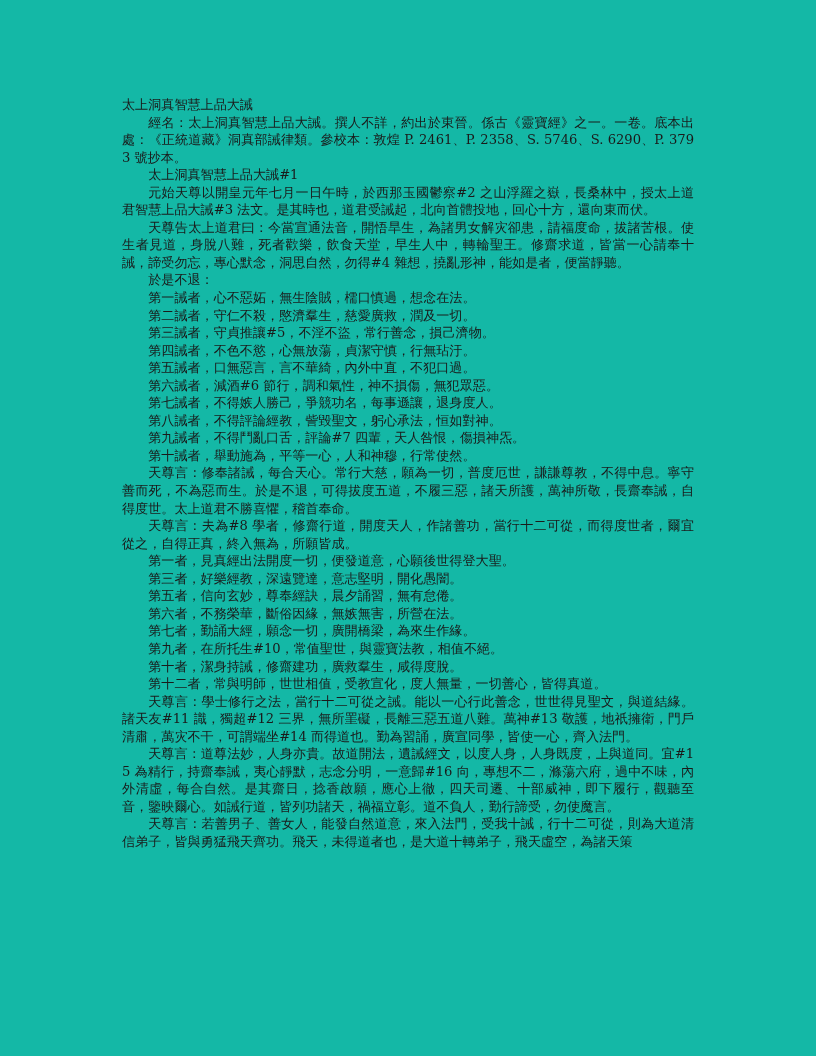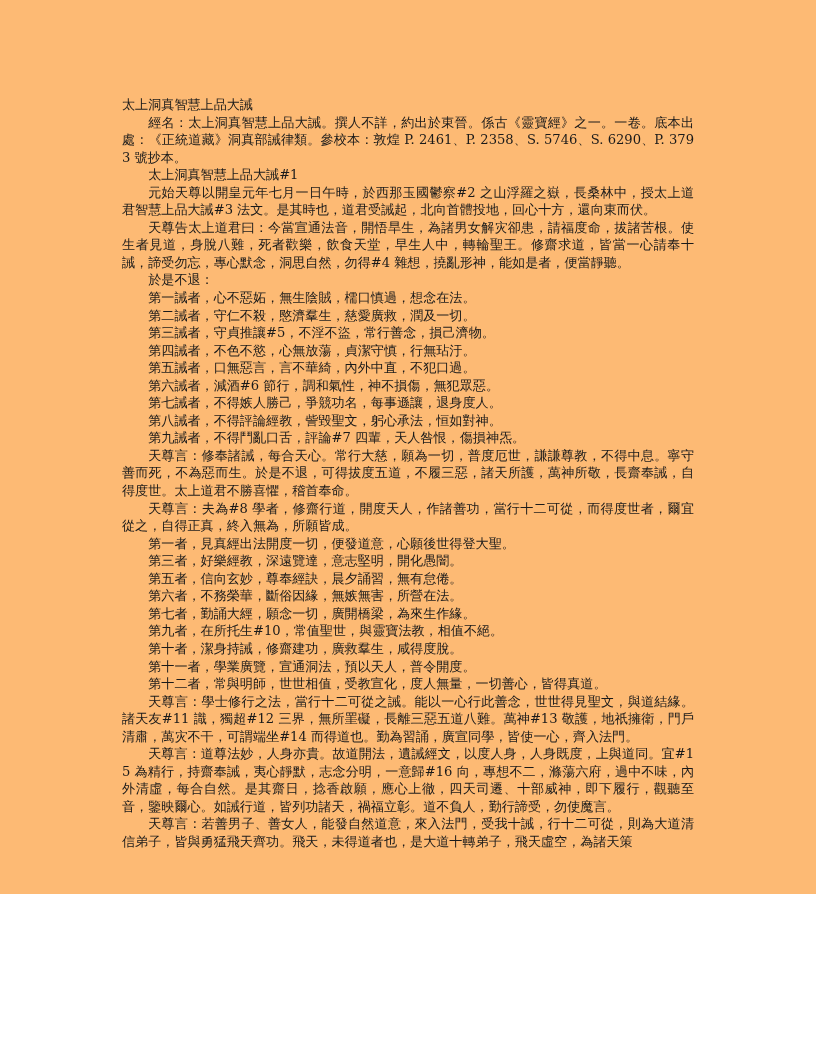--- a/index.html
+++ b/index.html
@@ -11,24 +11,24 @@
   body {
     width: 816px;
     height: 1056px;
     font-family: "DejaVu Serif", "Liberation Serif", serif;
     color: #1a1a1a;
     overflow: hidden;
   }
   .page {
     position: relative;
     width: 816px;
-    height: 894px;
+    height: 1056px;
     box-sizing: border-box;
     padding: 96px 122px 60px 122px;
-    background: #fdba74;
+    background: #14b8a6;
   }
   .doc-body {
     width: 572px;
     font-size: 13.1px;
     line-height: 17.55px;
     text-align: justify;
     text-justify: inter-character;
     letter-spacing: 0;
     word-break: break-all;
   }
@@ -56,28 +56,28 @@
     <p class="para">於是不退：</p>
     <p class="para">第一誡者，心不惡妬，無生陰賊，檽口慎過，想念在法。</p>
     <p class="para">第二誡者，守仁不殺，愍濟羣生，慈愛廣救，潤及一切。</p>
     <p class="para">第三誡者，守貞推讓#5，不淫不盜，常行善念，損己濟物。</p>
     <p class="para">第四誡者，不色不慾，心無放蕩，貞潔守慎，行無玷汙。</p>
     <p class="para">第五誡者，口無惡言，言不華綺，內外中直，不犯口過。</p>
     <p class="para">第六誡者，減酒#6 節行，調和氣性，神不損傷，無犯眾惡。</p>
     <p class="para">第七誡者，不得嫉人勝己，爭競功名，每事遜讓，退身度人。</p>
     <p class="para">第八誡者，不得評論經教，訾毀聖文，躬心承法，恒如對神。</p>
     <p class="para">第九誡者，不得鬥亂口舌，評論#7 四輩，天人咎恨，傷損神炁。</p>
+    <p class="para">第十誡者，舉動施為，平等一心，人和神穆，行常使然。</p>
     <p class="para">天尊言：修奉諸誡，每合天心。常行大慈，願為一切，普度厄世，謙謙尊教，不得中息。寧守善而死，不為惡而生。於是不退，可得拔度五道，不履三惡，諸天所護，萬神所敬，長齋奉誡，自得度世。太上道君不勝喜懼，稽首奉命。</p>
     <p class="para">天尊言：夫為#8 學者，修齋行道，開度天人，作諸善功，當行十二可從，而得度世者，爾宜從之，自得正真，終入無為，所願皆成。</p>
     <p class="para">第一者，見真經出法開度一切，便發道意，心願後世得登大聖。</p>
     <p class="para">第三者，好樂經教，深遠覽達，意志堅明，開化愚闇。</p>
     <p class="para">第五者，信向玄妙，尊奉經訣，晨夕誦習，無有怠倦。</p>
     <p class="para">第六者，不務榮華，斷俗因緣，無嫉無害，所營在法。</p>
     <p class="para">第七者，勤誦大經，願念一切，廣開橋梁，為來生作緣。</p>
     <p class="para">第九者，在所托生#10，常值聖世，與靈寶法教，相值不絕。</p>
     <p class="para">第十者，潔身持誡，修齋建功，廣救羣生，咸得度脫。</p>
-    <p class="para">第十一者，學業廣覽，宣通洞法，預以天人，普令開度。</p>
     <p class="para">第十二者，常與明師，世世相值，受教宣化，度人無量，一切善心，皆得真道。</p>
     <p class="para">天尊言：學士修行之法，當行十二可從之誡。能以一心行此善念，世世得見聖文，與道結緣。諸天友#11 識，獨超#12 三界，無所罣礙，長離三惡五道八難。萬神#13 敬護，地祇擁衛，門戶清肅，萬灾不干，可謂端坐#14 而得道也。勤為習誦，廣宣同學，皆使一心，齊入法門。</p>
     <p class="para">天尊言：道尊法妙，人身亦貴。故道開法，遺誡經文，以度人身，人身既度，上與道同。宜#15 為精行，持齋奉誡，夷心靜默，志念分明，一意歸#16 向，專想不二，滌蕩六府，過中不味，內外清虛，每合自然。是其齋日，捻香啟願，應心上徹，四天司遷、十部威神，即下履行，觀聽至音，鑒映爾心。如誡行道，皆列功諸天，禍福立彰。道不負人，勤行諦受，勿使魔言。</p>
     <p class="para">天尊言：若善男子、善女人，能發自然道意，來入法門，受我十誡，行十二可從，則為大道清信弟子，皆與勇猛飛天齊功。飛天，未得道者也，是大道十轉弟子，飛天虛空，為諸天策</p>
   </div>
 </div>
 
 </body></html>

